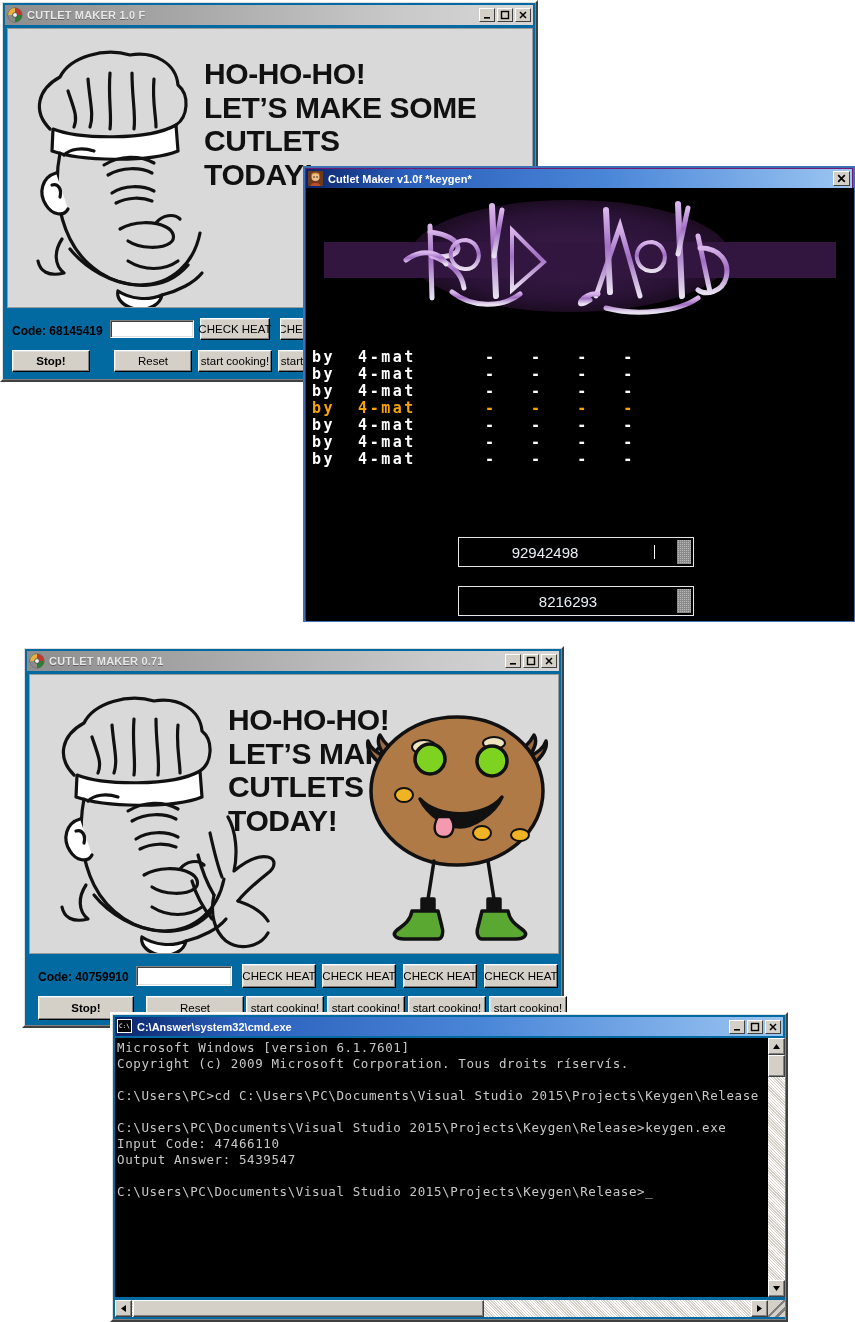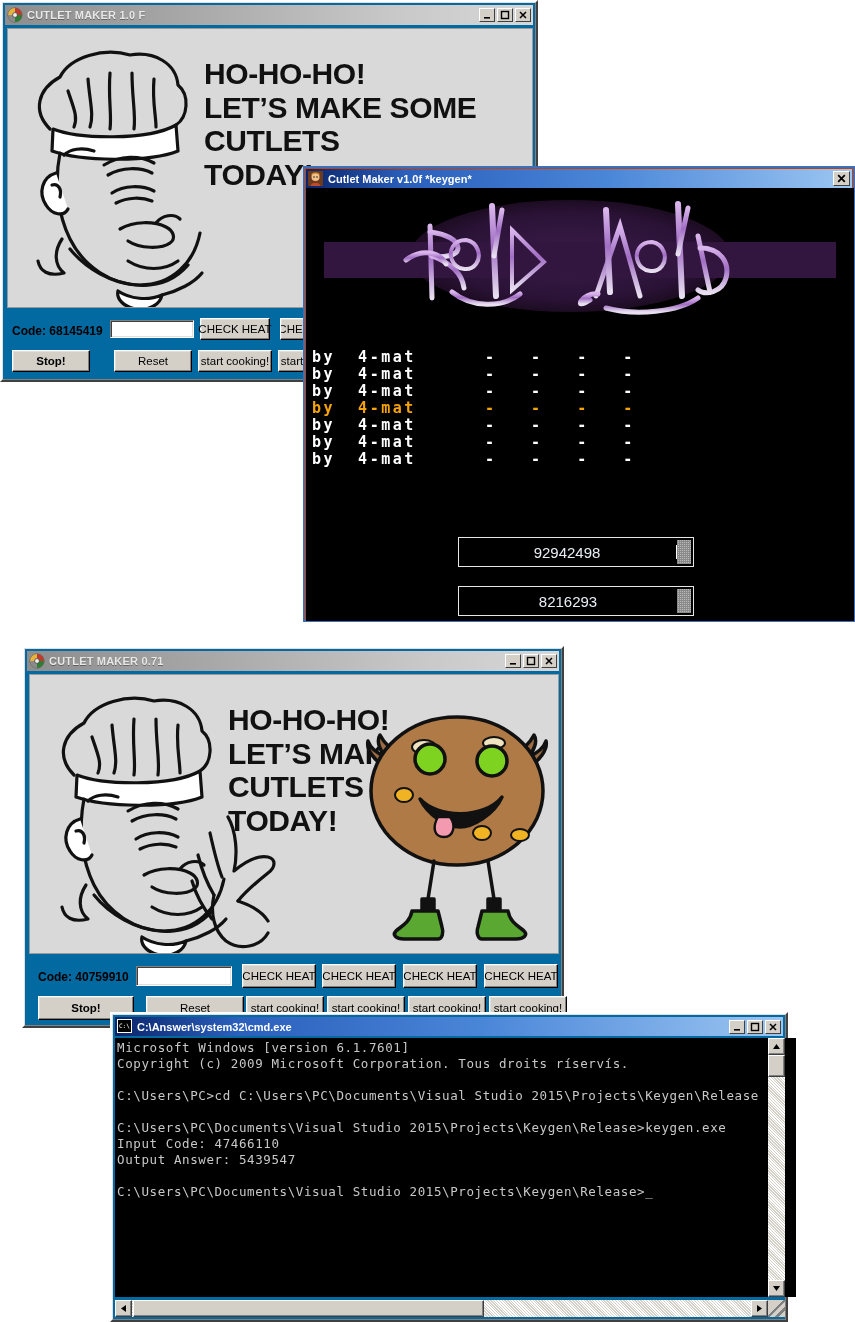--- a/index.html
+++ b/index.html
@@ -320,21 +320,21 @@
 
   <div class="btn9x" style="left:14px;top:348px;width:96px;height:24px;font-weight:bold;">Stop!</div>
   <div class="btn9x" style="left:122px;top:348px;width:98px;height:24px;">Reset</div>
   <div class="btn9x" style="left:222px;top:348px;width:78px;height:24px;">start cooking!</div>
   <div class="btn9x" style="left:303px;top:348px;width:78px;height:24px;">start cooking!</div>
   <div class="btn9x" style="left:384px;top:348px;width:78px;height:24px;">start cooking!</div>
   <div class="btn9x" style="left:465px;top:348px;width:78px;height:24px;">start cooking!</div>
 </div>
 
 <div style="position:absolute;left:303px;top:166px;width:552px;height:456px;
-            background:#c2410c;border:2px solid #3e6fb5;box-sizing:border-box;padding-left:30px;">
+            background:#701a75;border:2px solid #3e6fb5;box-sizing:border-box;padding-left:30px;">
   <div class="tb-blue" style="left:1px;right:1px;top:1px;height:19px;">
     <span class="tb-icon">
       <svg width="15" height="15" viewBox="0 0 15 15">
         <rect width="15" height="15" fill="#6b3a1f"></rect>
         <circle cx="7.5" cy="6" r="4" fill="#f2c28a"></circle>
         <path d="M3.5 5 C4 1.5 11 1.5 11.5 5 L11.5 3 C11 1 4 1 3.5 3 Z" fill="#d08a2a"></path>
         <path d="M2.5 15 C3 10.5 12 10.5 12.5 15 Z" fill="#c04b2a"></path>
         <circle cx="6" cy="6" r=".8" fill="#222"></circle>
           <circle cx="9" cy="6" r=".8" fill="#222"></circle>
       </svg>
@@ -391,21 +391,21 @@
     <div style="position:absolute;left:0;top:155px;width:548px;height:160px;overflow:hidden;">
       <div class="scrolltext" style="left:6px;top:5px;">by  4-mat      -   -   -   -                      Code  by  Xy</div>
       <div class="scrolltext" style="left:6px;top:22px;">by  4-mat      -   -   -   -                      Code  by  Xy</div>
       <div class="scrolltext" style="left:6px;top:39px;">by  4-mat      -   -   -   -                      Code  by  Xy</div>
       <div class="scrolltext hl" style="left:6px;top:56px;">by  4-mat      -   -   -   -                      Code  by  Xy</div>
       <div class="scrolltext" style="left:6px;top:73px;">by  4-mat      -   -   -   -                      Code  by  Xy</div>
       <div class="scrolltext" style="left:6px;top:90px;">by  4-mat      -   -   -   -                      Code  by  Xy</div>
       <div class="scrolltext" style="left:6px;top:107px;">by  4-mat      -   -   -   -                      Code  by  Xy</div>
     </div>
 
-    <div class="kg-field" style="left:152px;top:349px;width:236px;height:30px;">
+    <div class="kg-field" style="left:152px;top:349px;width:236px;height:30px;gap:22px;">
       <span class="val">92942498</span>
         <span class="caret"></span>
       <span class="kg-grip"></span>
     </div>
     <div class="kg-field" style="left:152px;top:398px;width:236px;height:30px;">
       <span class="val">8216293</span>
       <span class="kg-grip"></span>
     </div>
   </div>
 </div>
@@ -435,21 +435,21 @@
           </svg>
       </span>
       <span class="tb-btn">
         <svg width="10" height="10" viewBox="0 0 10 10">
             <path d="M2 2 L8 8 M8 2 L2 8" stroke="#000" stroke-width="1.5"></path>
           </svg>
       </span>
     </span>
   </div>
 
-  <div class="console-body" style="left:3px;top:24px;width:653px;height:259px;padding-left:28px;">
+  <div class="console-body" style="left:3px;top:24px;width:653px;height:259px;">
     <div class="console-text" style="left:2px;top:2px;">Microsoft Windows [version 6.1.7601]
 Copyright (c) 2009 Microsoft Corporation. Tous droits ríservís.
 
 C:\Users\PC&gt;cd C:\Users\PC\Documents\Visual Studio 2015\Projects\Keygen\Release
 
 C:\Users\PC\Documents\Visual Studio 2015\Projects\Keygen\Release&gt;keygen.exe
 Input Code: 47466110
 Output Answer: 5439547
 
 C:\Users\PC\Documents\Visual Studio 2015\Projects\Keygen\Release&gt;_</div>

